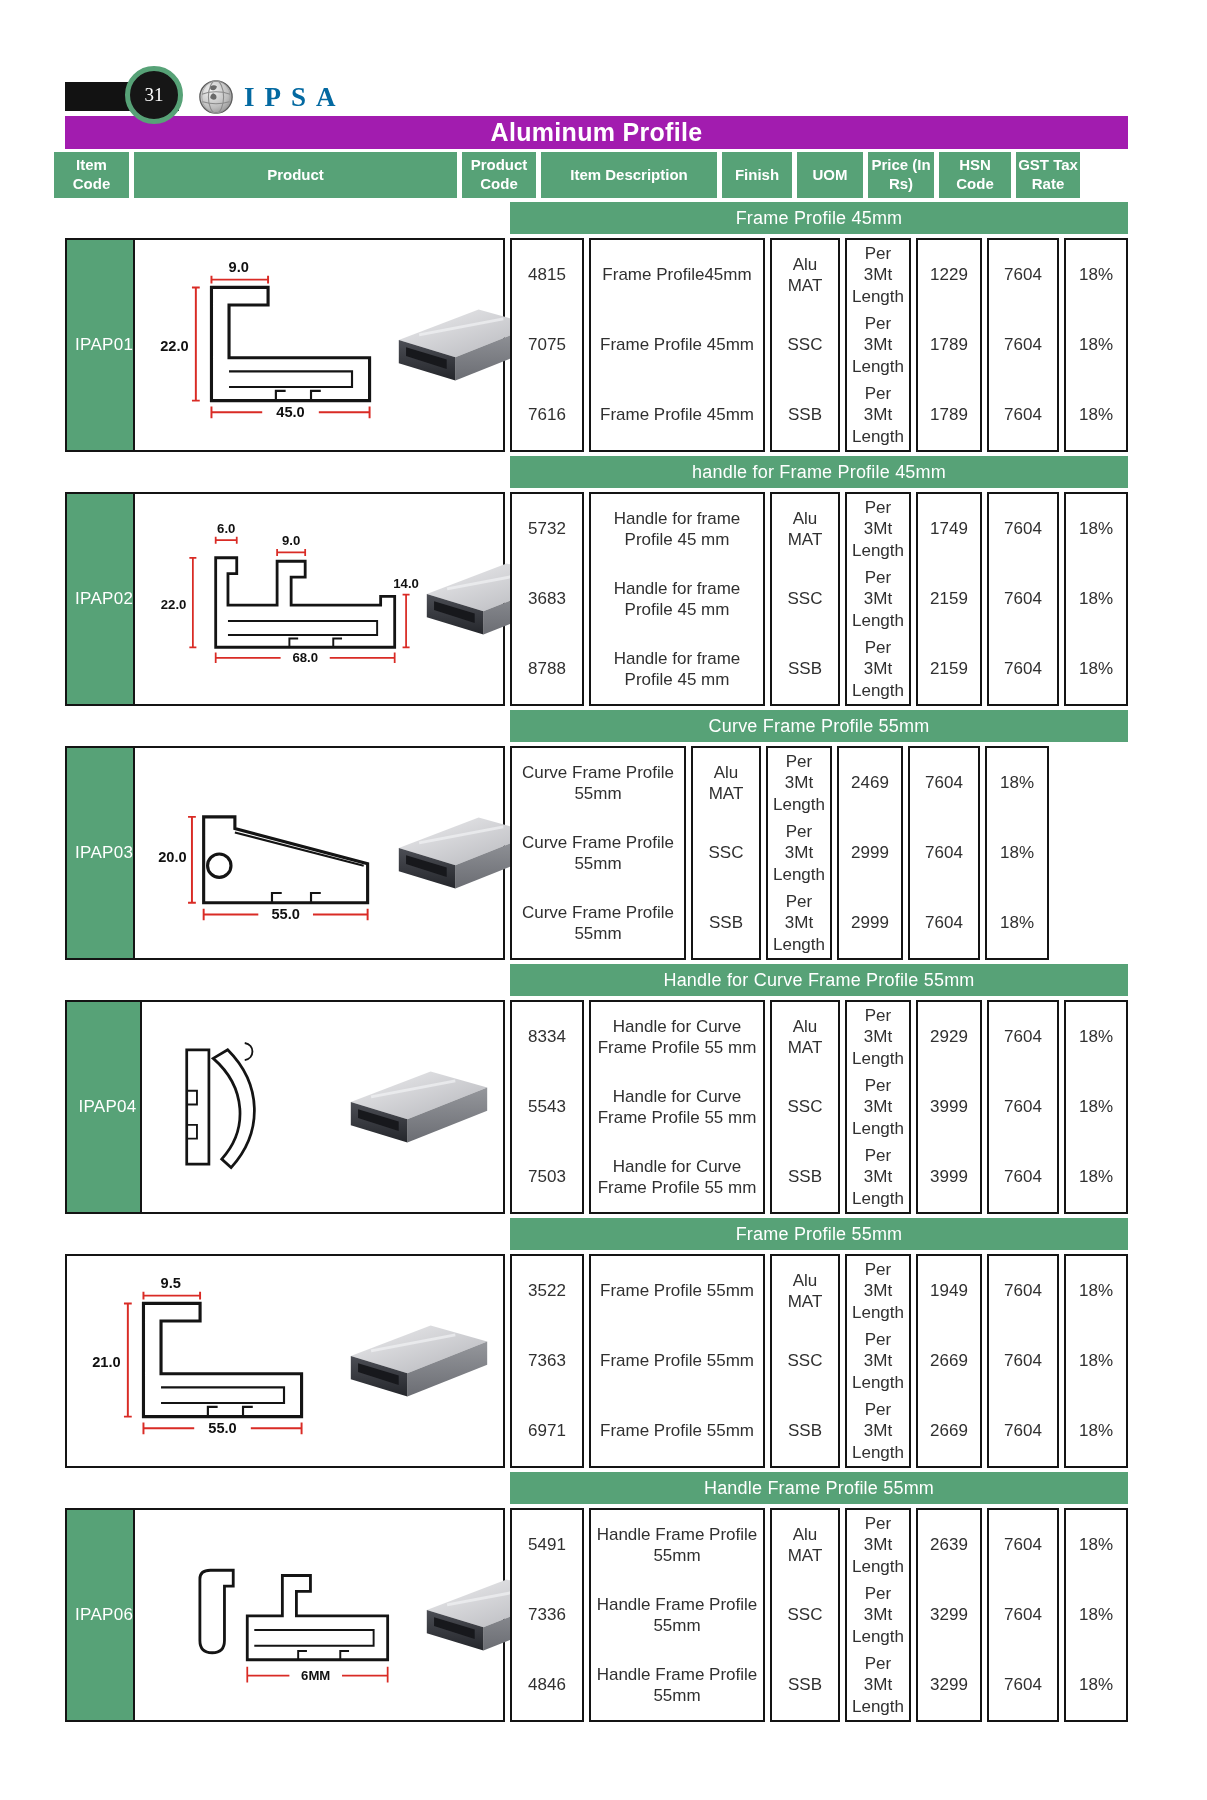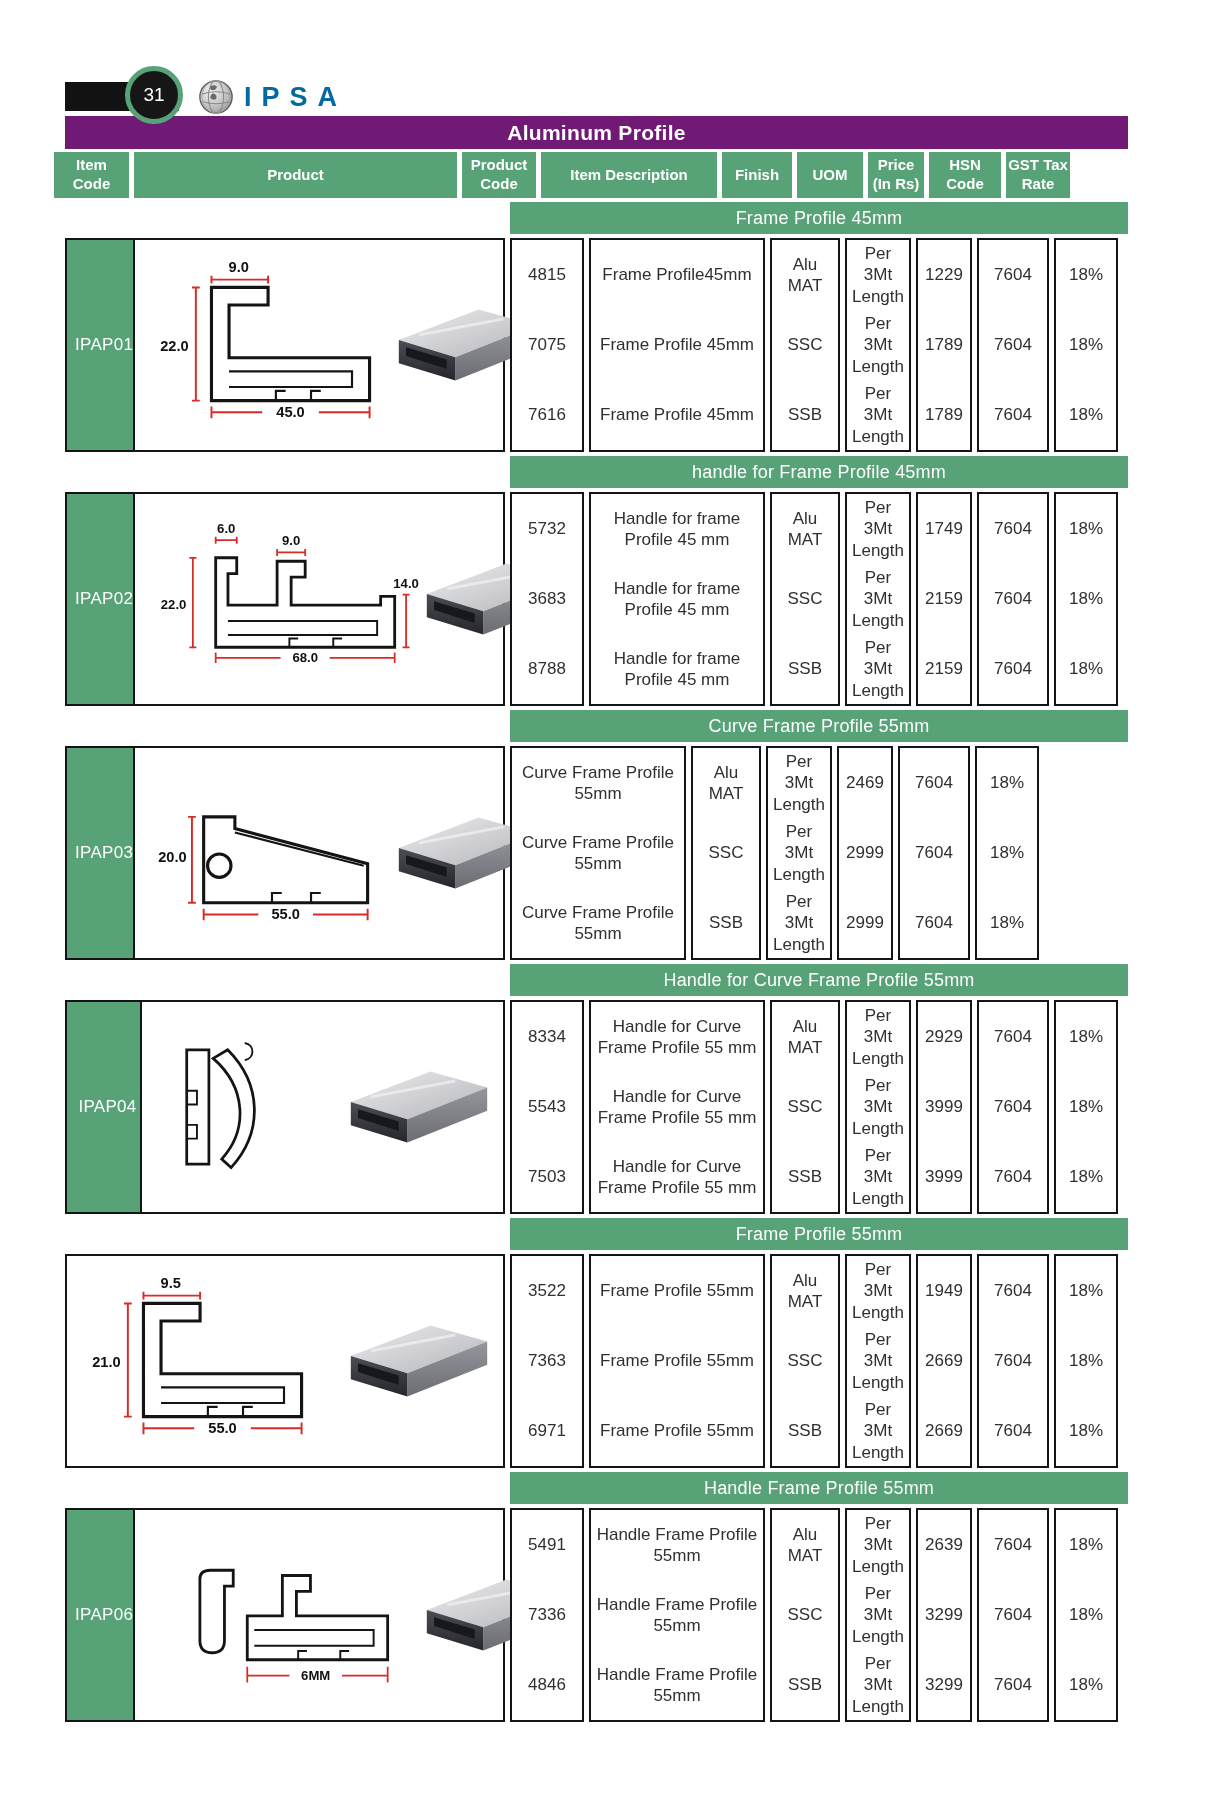--- a/index.html
+++ b/index.html
@@ -4,49 +4,49 @@
 <style>
   * { box-sizing: border-box; margin: 0; padding: 0; }
   html,body { background:#fff; }
   body {
     width:1207px; height:1800px; position:relative;
     font-family:"Liberation Sans", sans-serif; color:#222;
     overflow:hidden;
   }
 
   
-  .top-header { position:absolute; left:65px; top:78px; width:1063px; height:40px; }
+  .top-header { position:absolute; left:65px; top:78px; width:1063px; height:40px;font-family:Liberation Serif, serif; }
   .black-strip { position:absolute; left:0; top:4px; width:114px; height:29px; background:#121212; }
   .page-circle {
     position:absolute; left:60px; top:-12px; width:58px; height:58px; border-radius:50%;
     background:#161616; border:5px solid #57a277; color:#fff;
     display:flex; align-items:center; justify-content:center; font-size:19px; z-index:5;
   }
   .logo { position:absolute; left:132px; top:0; height:38px; display:flex; align-items:center; gap:9px; }
   .brand-text { font-size:27px; font-weight:600; letter-spacing:10px; color:#0369a1; }
   .header-right {
     position:absolute; right:0; top:8px; font-size:18px; letter-spacing:2.5px; color:#000000;margin-top:40px;
   }
 
   
   .title-bar {
-    position:absolute; left:65px; top:116px; width:1063px; height:33px; background:#701a75;
+    position:absolute; left:65px; top:116px; width:1063px; height:33px; background:#a21caf;
     color:#fff; display:flex; align-items:center; justify-content:center;
-    font-size:21px; font-weight:bold; letter-spacing:.3px; z-index:2;
+    font-size:25px; font-weight:bold; letter-spacing:.3px; z-index:2;
   }
 
   
   .cols-header { position:absolute; left:54px; top:152px; width:1063px; height:46px; display:flex; gap:5px;font-weight:bold; }
   .hcell {
     background:#57a277; color:#fff; display:flex; align-items:center; justify-content:center;
     text-align:center; font-size:15px; line-height:1.25; padding:0 2px;
   }
   .w-ic{width:75px} .w-prod{width:323px}
   .w-code{width:74px} .w-desc{width:176px} .w-fin{width:70px} .w-uom{width:66px}
-  .w-price{width:56px} .w-hsn{width:72px} .w-gst{width:64px}
+  .w-price{width:66px} .w-hsn{width:72px} .w-gst{width:64px}
 
   
   .sections { position:absolute; left:65px; top:198px; width:1063px; }
   .band-row { height:40px; display:flex; align-items:center; }
   .band {
     margin-left:445px; width:618px; height:32px; background:#57a277; color:#fff;
     display:flex; align-items:center; justify-content:center; font-size:18px; letter-spacing:.2px;
   }
   .block { height:214px; display:flex; gap:5px; }
   .box { border:2px solid #141414; background:#fff; }

